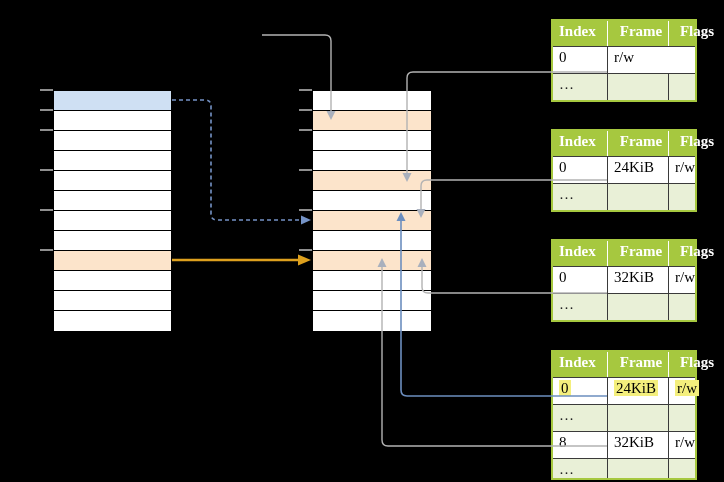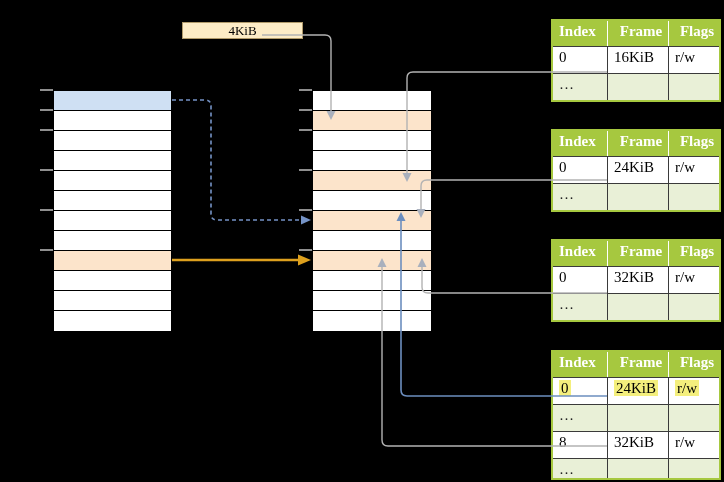--- a/index.html
+++ b/index.html
@@ -22,21 +22,21 @@
   .tick { position:absolute; width:13px; height:2px; background:#8f8f8f; }
 
   
   .labelbox {
     position:absolute; left:182px; top:22px; width:119px; height:15px;
     background:#fdecc6; border:1px solid #b09a6a; color:#000;
     font-size:13px; line-height:15px; text-align:center;
   }
 
   
-  .ptable { position:absolute; left:551px; width:170px; box-sizing:border-box;
+  .ptable { position:absolute; left:551px; width:146px; box-sizing:border-box;
             border:2px solid #a6c83f; background:#fff; }
   #t1{top:19px} #t2{top:129px} #t3{top:239px} #t4{top:350px}
   .trow { display:flex; }
   .hrow { height:25px; background:#a6c83f; color:#fff; font-weight:bold; }
   .brow { height:27px; box-sizing:border-box; border-top:1px solid #3a3a3a; background:#fff; }
   .brow.ellipsis { background:#e9f0d7; color:#222; }
   .brow.short { height:20px; }
   .tcell { box-sizing:border-box; padding:2px 0 0 6px; font-size:15px;
            white-space:nowrap; overflow:hidden; flex:none; }
   .c0 { width:54px; } .c1 { width:61px; } .c2 { width:51px; }
@@ -44,21 +44,20 @@
   .brow .tcell + .tcell { border-left:1px solid #3a3a3a; }
   .hl { background:#f4ef7d; padding:0 2px; }
 
   .overlay { position:absolute; left:0; top:0; pointer-events:none; z-index:10; }
 </style>
 </head>
 <body>
 
 <div class="stage">
 
-  <div class="labelbox">4KiB</div>
 
   <div class="tick" style="left:40px;top:89px"></div>
   <div class="tick" style="left:40px;top:109px"></div>
   <div class="tick" style="left:40px;top:129px"></div>
   <div class="tick" style="left:40px;top:169px"></div>
   <div class="tick" style="left:40px;top:209px"></div>
   <div class="tick" style="left:40px;top:249px"></div>
 
   <div class="tick" style="left:299px;top:89px"></div>
   <div class="tick" style="left:299px;top:109px"></div>
@@ -97,21 +96,20 @@
     </div>
 
   <div id="t1" class="ptable">
       <div class="trow hrow">
         <div class="tcell c0">Index</div>
         <div class="tcell c1">Frame</div>
         <div class="tcell c2">Flags</div>
       </div>
       <div class="trow brow">
         <div class="tcell c0"><span>0</span></div>
-        <div class="tcell c1"><span>16KiB</span></div>
         <div class="tcell c2"><span>r/w</span></div>
       </div>
       <div class="trow brow ellipsis">
         <div class="tcell c0"><span>…</span></div>
         <div class="tcell c1"></div>
         <div class="tcell c2"></div>
       </div>
     </div>
   <div id="t2" class="ptable">
       <div class="trow hrow">

